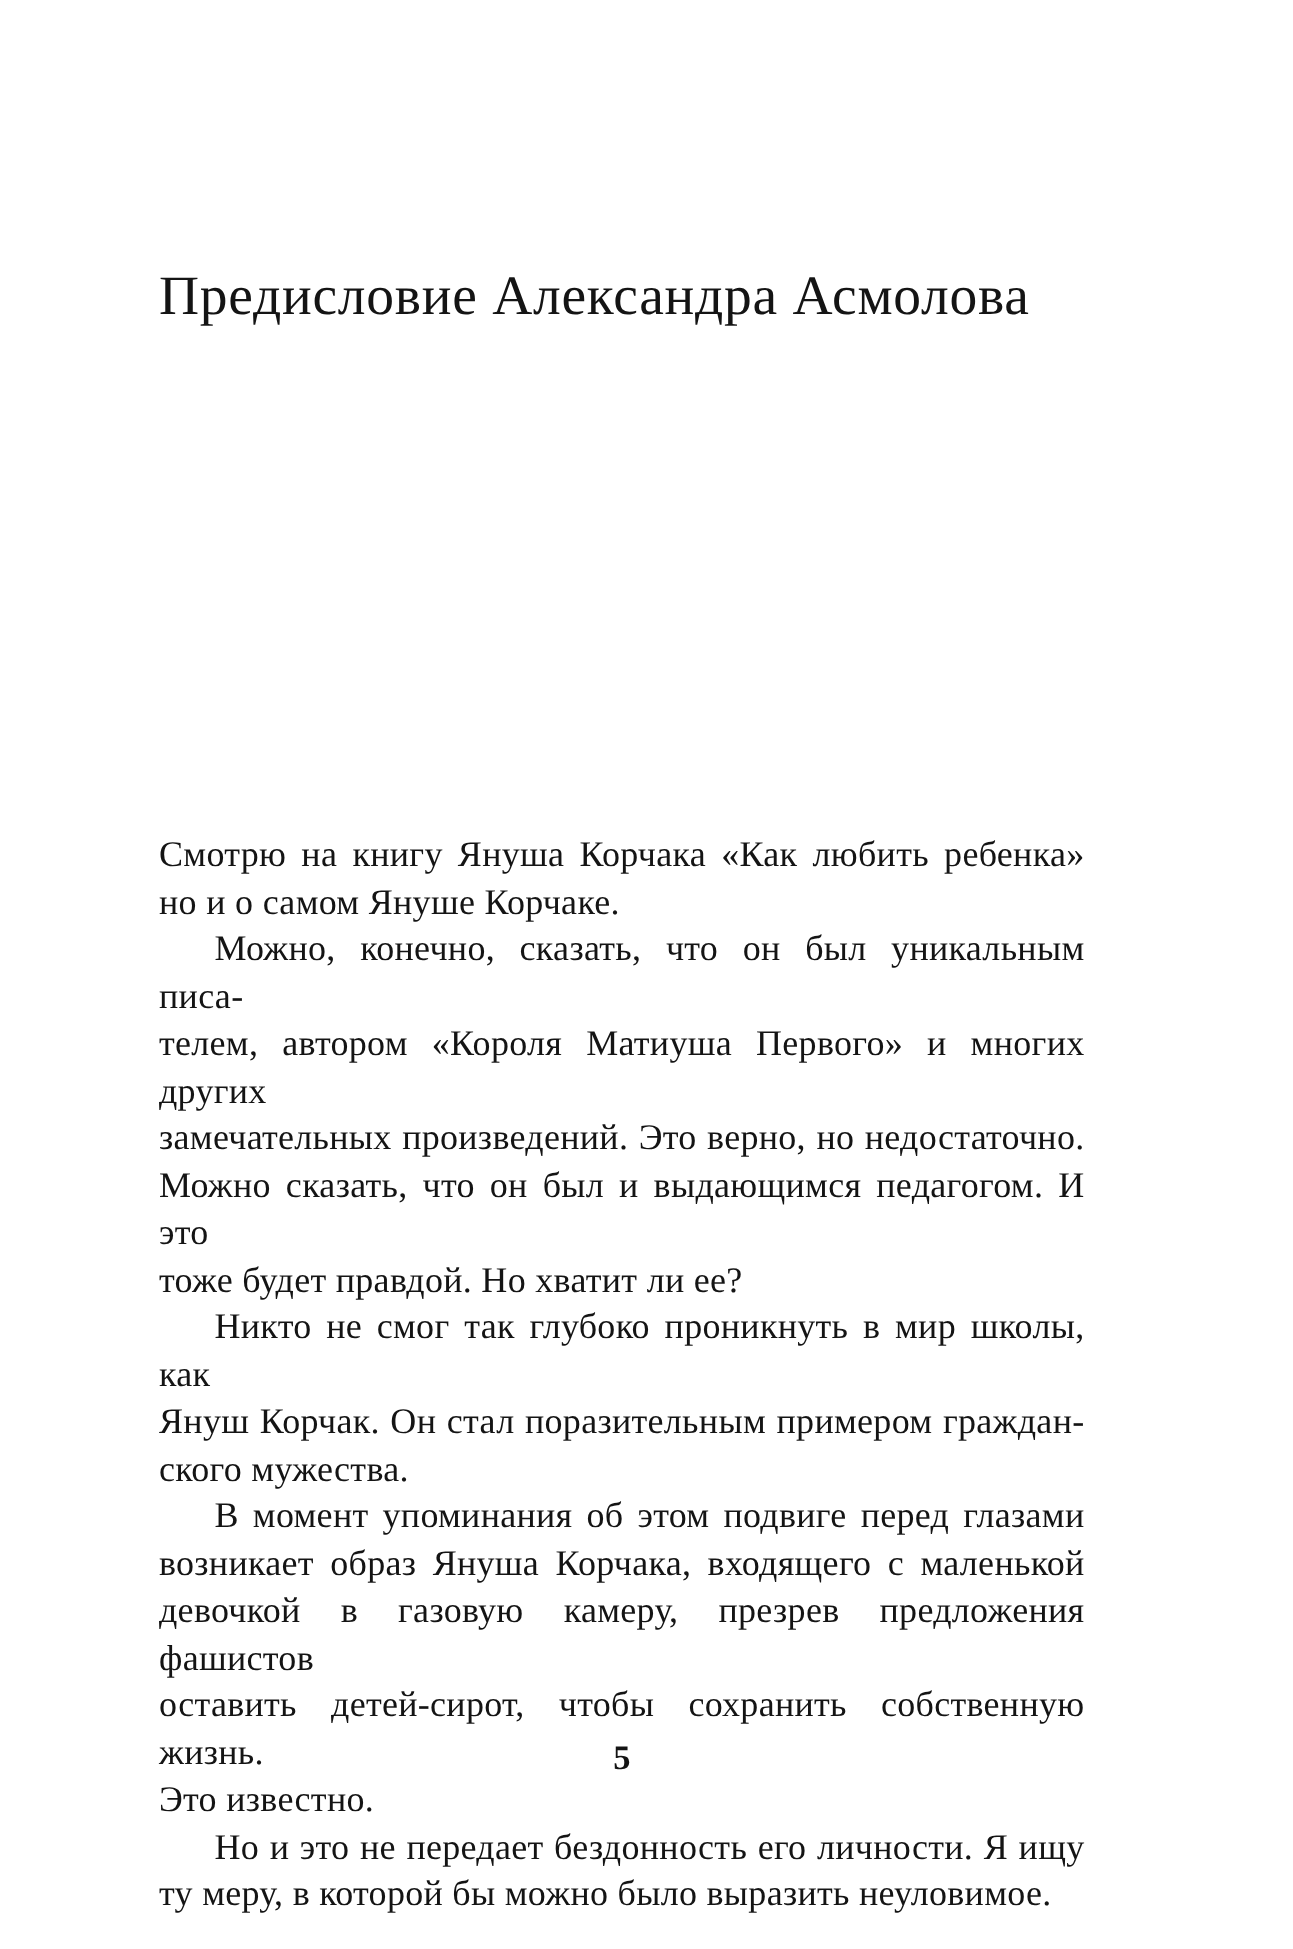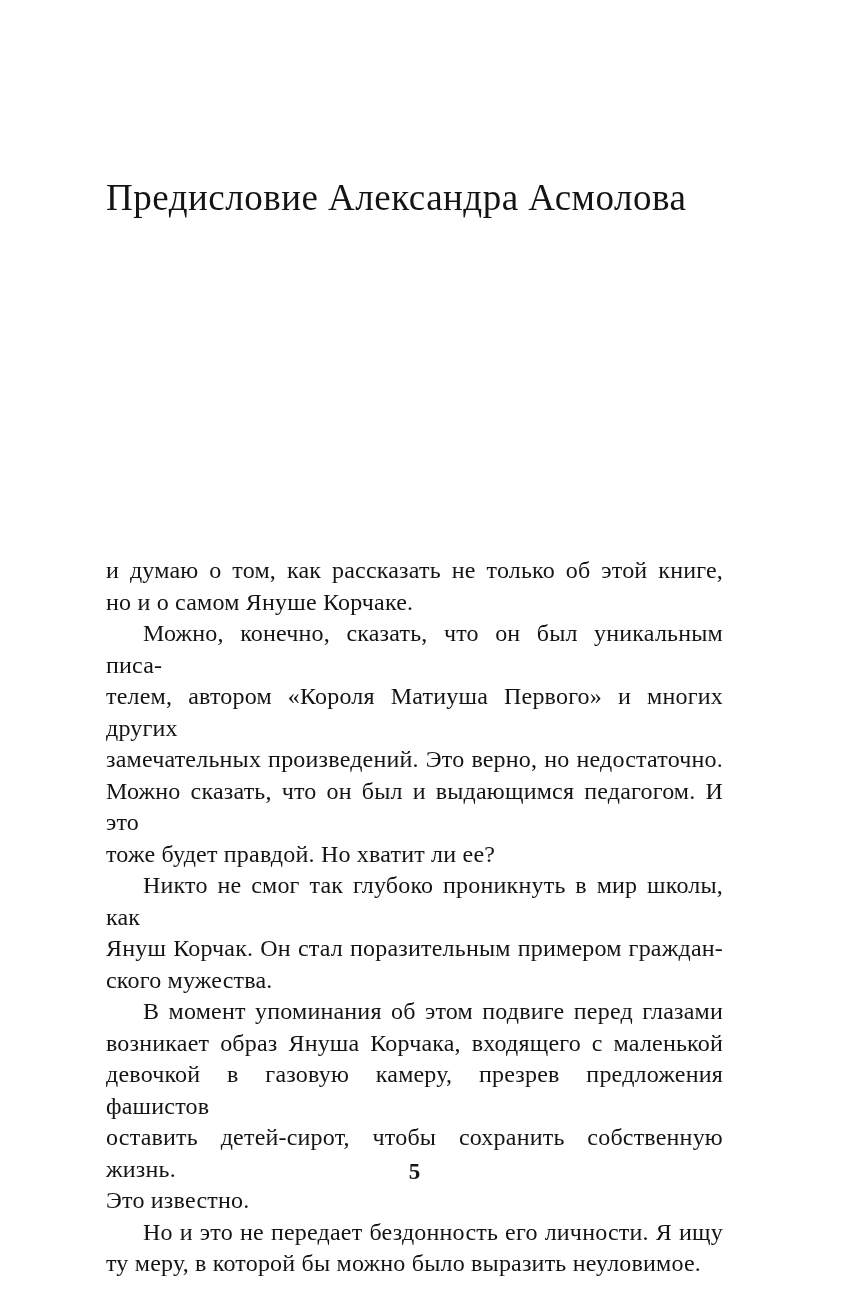--- a/index.html
+++ b/index.html
@@ -74,21 +74,21 @@
 </style>
 </head>
 <body>
 
 <div class="book-page">
   <h1 class="chapter-title">Предисловие Александра Асмолова</h1>
 
 
   <div class="body-text">
       <div class="para">
-        <div class="line just">и думаю о том, как рассказать не только об этой книге,</div>
+        <div class="line just">Смотрю на книгу Януша Корчака «Как любить ребенка»</div>
         <div class="line last">но и о самом Януше Корчаке.</div>
       </div>
       <div class="para indent">
         <div class="line just">Можно, конечно, сказать, что он был уникальным писа-</div>
         <div class="line just">телем, автором «Короля Матиуша Первого» и многих других</div>
         <div class="line just">замечательных произведений. Это верно, но недостаточно.</div>
         <div class="line just">Можно сказать, что он был и выдающимся педагогом. И это</div>
         <div class="line last">тоже будет правдой. Но хватит ли ее?</div>
       </div>
       <div class="para indent">

